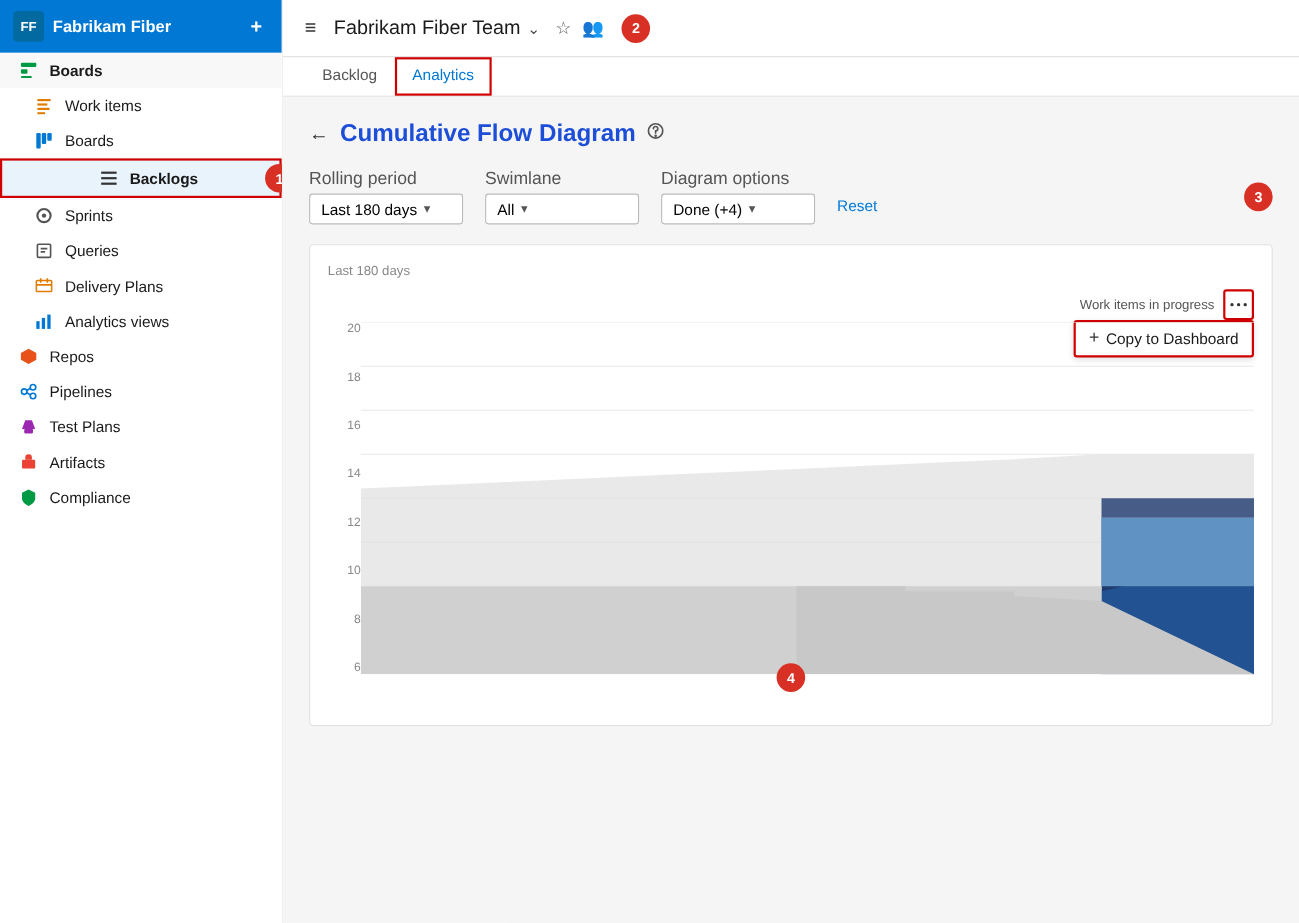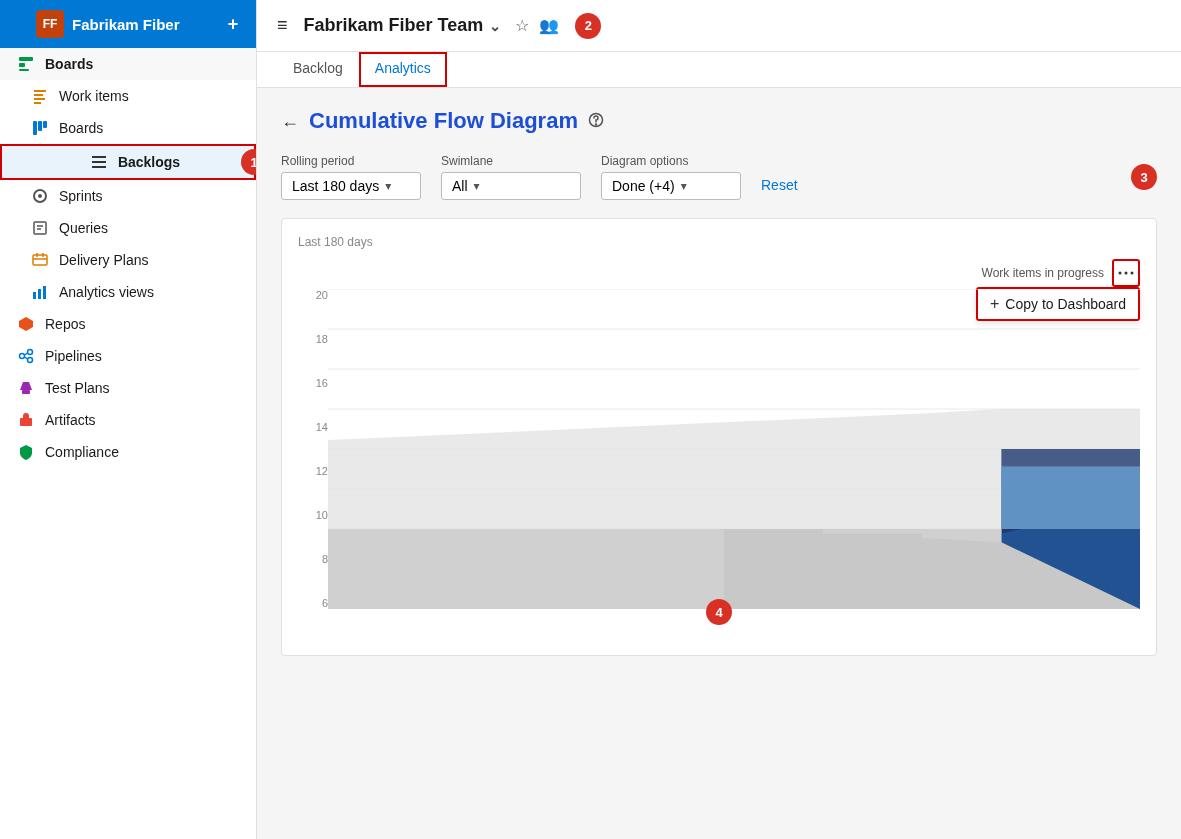--- a/index.html
+++ b/index.html
@@ -22,24 +22,24 @@
       padding: 10px 12px;
       background: #0078d4;
       color: #fff;
       font-weight: 600;
       font-size: 15px;
       gap: 8px;
       min-height: 48px;
     }
     .sidebar-header-avatar {
       width: 28px; height: 28px;
-      background: #c2410c;
+      background: #0369a1;
       border-radius: 4px;
       display: flex; align-items: center; justify-content: center;
-      font-weight: 700; font-size: 12px; color: #fff; margin-left: 24px;
+      font-weight: 700; font-size: 12px; color: #fff;
     }
     .sidebar-header-title { flex: 1; }
     .sidebar-header-plus {
       width: 22px; height: 22px;
       border-radius: 3px;
       display: flex; align-items: center; justify-content: center;
       cursor: pointer; font-size: 18px; color: #fff;
     }
     .sidebar-item {
       display: flex;
@@ -81,21 +81,21 @@
       min-height: 52px;
     }
     .topbar-menu-icon {
       font-size: 18px;
       cursor: pointer;
       color: #333;
       margin-right: 6px;
     }
     .topbar-title {
       font-size: 18px;
-      font-weight: 700;
+      font-weight: 400;
       color: #1a1a1a;
       display: flex; align-items: center; gap: 6px;
     }
     .topbar-title .dropdown-arrow {
       font-size: 14px; color: #444;
     }
     .topbar-icons {
       display: flex; gap: 10px; margin-left: 4px;
     }
     .topbar-icon-btn {
@@ -160,21 +160,21 @@
       align-items: center;
       gap: 20px;
       margin-bottom: 18px;
     }
     .filter-group {
       display: flex;
       flex-direction: column;
       gap: 4px;
     }
     .filter-label {
-      font-size: 12px;
+      font-size: 16px;
       color: #555;
     }
     .filter-select {
       display: flex;
       align-items: center;
       border: 1px solid #bbb;
       border-radius: 3px;
       padding: 5px 10px;
       background: #fff;
       cursor: pointer;

